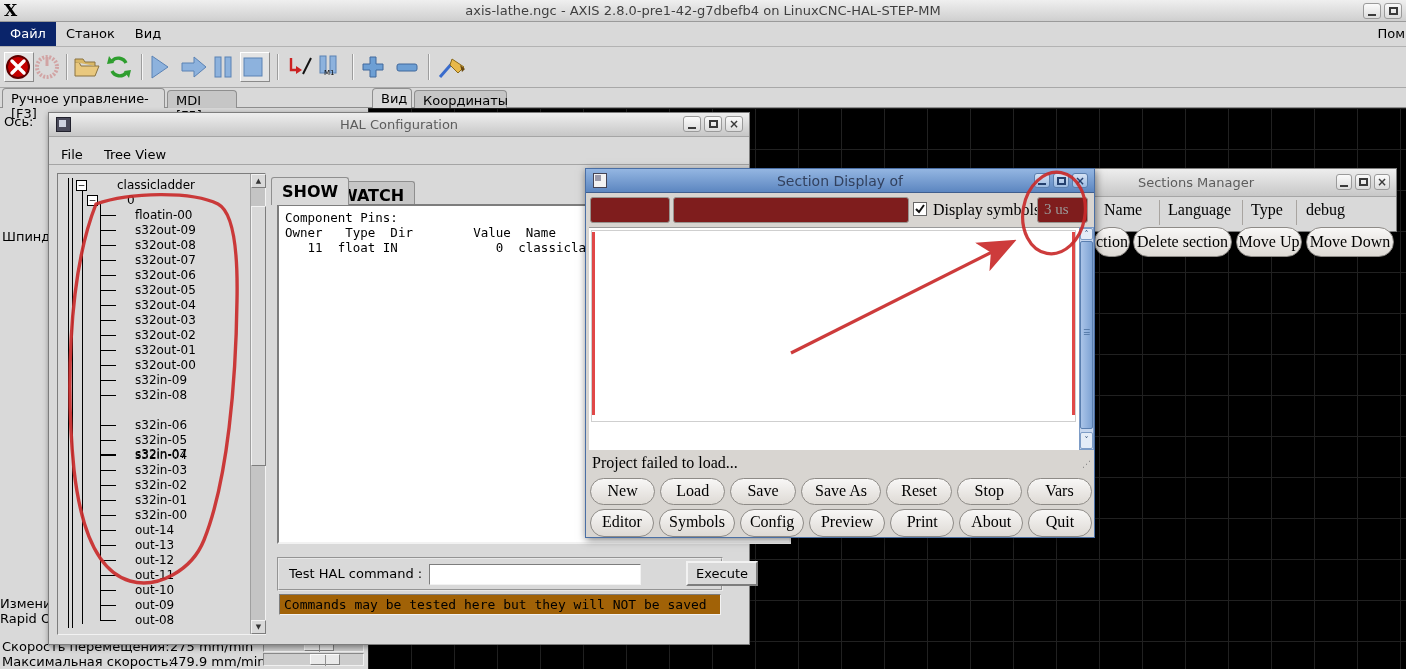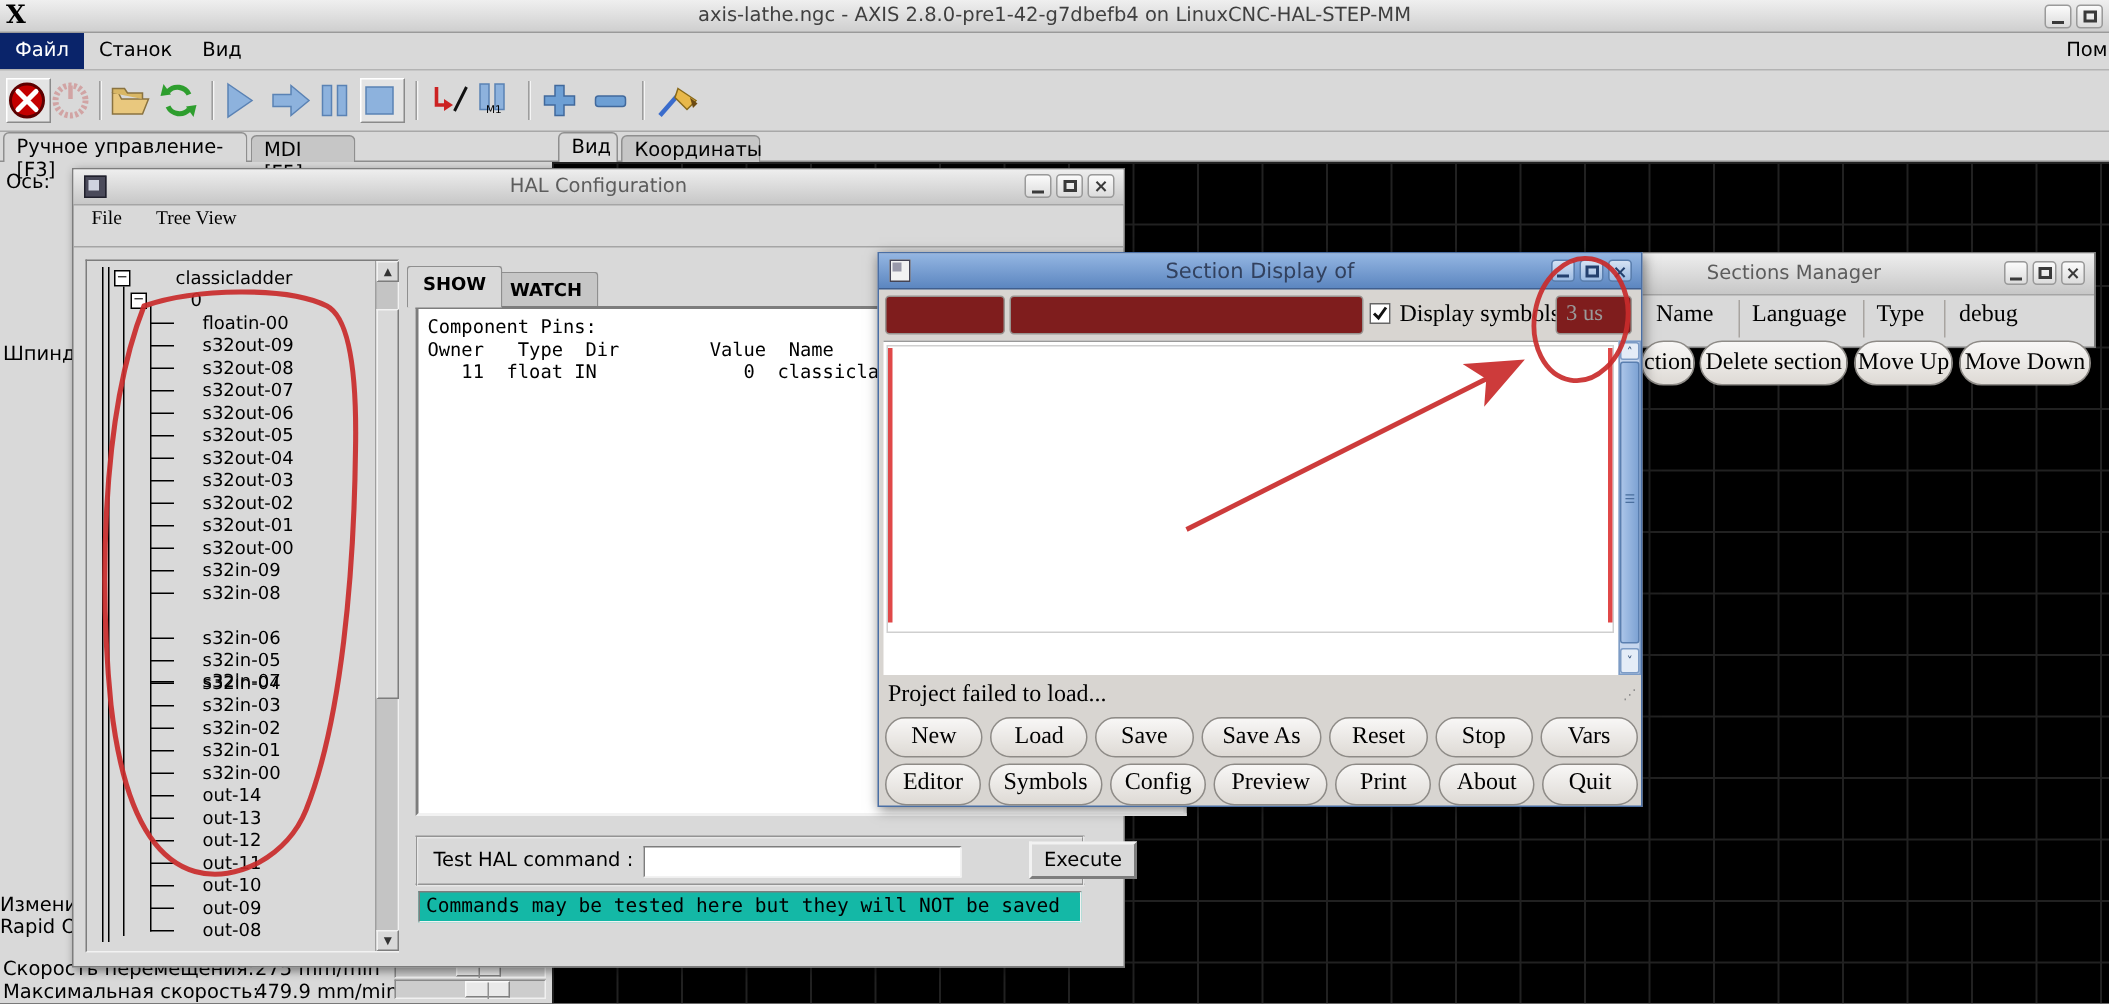--- a/index.html
+++ b/index.html
@@ -54,42 +54,42 @@
   .win { position:absolute; background:#d9d9d9; border:1px solid #7d7d7d; box-shadow:1px 2px 6px rgba(0,0,0,.45); }
   .win-title { position:relative; height:24px; background:linear-gradient(#eeeeee,#c7c7c7); border-bottom:1px solid #a5a5a5; }
   .win-title .wtext { position:absolute; left:0; top:4px; width:100%; text-align:center; color:#5c5c5c; font-size:13px; }
   .win-icon { position:absolute; left:7px; top:4px; width:15px; height:15px; background:#4a4a5a; border:1px solid #20202c; }
   .win-icon::after { content:""; position:absolute; left:2px; top:2px; width:7px; height:7px; background:#cfd3e0; }
   .win-controls { position:absolute; right:6px; top:3px; display:flex; gap:3px; }
 
   
   .hal { left:48px; top:112px; width:702px; height:533px; z-index:10; }
   .hal-menubar { position:absolute; left:0; top:24px; width:100%; height:28px; border-bottom:1px solid #a5a5a5; }
-  .hal-menu-item { position:absolute; top:0;font-family:Liberation Serif, serif; }
+  .hal-menu-item { position:absolute; top:10px; }
 
   .tree-box { left:8px; top:60px; width:209px; height:462px; background:#d9d9d9; }
   .guide { position:absolute; width:1px; background:#000; }
   .tree-row { position:absolute; left:0; height:15px; width:190px; font-size:12px; line-height:15px; white-space:nowrap; }
   .leaf { padding-left:77px; }
   .leaf::before { content:""; position:absolute; left:42px; top:7px; width:16px; height:1px; background:#000; }
   .nbox { position:absolute; width:11px; height:11px; background:#fff; border:1px solid #000; font-size:9px; line-height:8px; text-align:center; }
   .tree-sb { position:absolute; left:192px; top:0; width:15px; height:460px; background:#c4c4c4; border-left:1px solid #9f9f9f; }
   .sb-btn { position:absolute; left:0; width:15px; height:14px; background:#d9d9d9; border:1px solid; border-color:#f2f2f2 #7d7d7d #7d7d7d #f2f2f2; font-size:7px; text-align:center; line-height:12px; color:#333; }
   .tree-thumb { position:absolute; left:0; top:32px; width:15px; height:260px; background:#d9d9d9; border:1px solid; border-color:#f2f2f2 #7d7d7d #7d7d7d #f2f2f2; }
 
-  .hal-tab { position:absolute; border:1px solid #8f8f8f; border-bottom:none; border-radius:3px 3px 0 0; font-weight:bold; font-size:12px; padding:4px 10px 0 10px; }
+  .hal-tab { position:absolute; border:1px solid #8f8f8f; border-bottom:none; border-radius:3px 3px 0 0; font-weight:bold; font-size:16px; padding:4px 10px 0 10px; }
   .hal-tab.active { left:222px; top:64px; height:28px; background:#d9d9d9; z-index:2; }
   .hal-tab.inactive { left:280px; top:68px; height:24px; background:#c6c6c6; }
   .pins-box { left:228px; top:91px; width:514px; height:340px; background:#fff; padding:4px 6px; }
   .pin-line { font-family:"DejaVu Sans Mono",monospace; font-size:12.5px; line-height:15px; white-space:pre; }
 
   .test-frame { left:228px; top:444px; width:446px; height:34px; border:2px groove #e8e8e8; }
   .test-input { position:absolute; left:150px; top:5px; width:212px; height:21px; background:#fff; border:1px solid; border-color:#7d7d7d #f2f2f2 #f2f2f2 #7d7d7d; font-size:12px; padding:0 3px; }
   .tk-btn { background:#d9d9d9; border:2px solid; border-color:#f2f2f2 #7d7d7d #7d7d7d #f2f2f2; font-size:13px; text-align:center; }
-  .cmd-note { left:230px; top:481px; width:442px; height:21px; background:#14b8a6; border:1px solid; border-color:#7d7d7d #f2f2f2 #f2f2f2 #7d7d7d;
+  .cmd-note { left:230px; top:481px; width:442px; height:21px; background:#a16207; border:1px solid; border-color:#7d7d7d #f2f2f2 #f2f2f2 #7d7d7d;
     font-family:"DejaVu Sans Mono",monospace; font-size:13px; line-height:19px; padding-left:4px; white-space:pre; }
 
   
   .sm { left:995px; top:168px; width:402px; height:64px; z-index:20; }
   .sm .win-title { height:28px; }
   .sm-header { position:absolute; top:32px; height:24px; font-family:"Liberation Serif",serif; font-size:16px; }
   .sm-sep { position:absolute; top:31px; height:25px; width:1px; background:#a8a4a0; }
   .gbtn { border:1px solid #8e8b87; border-radius:15px; background:linear-gradient(#f8f7f6,#dedad5);
     font-family:"Liberation Serif",serif; font-size:16px; text-align:center; }
 

